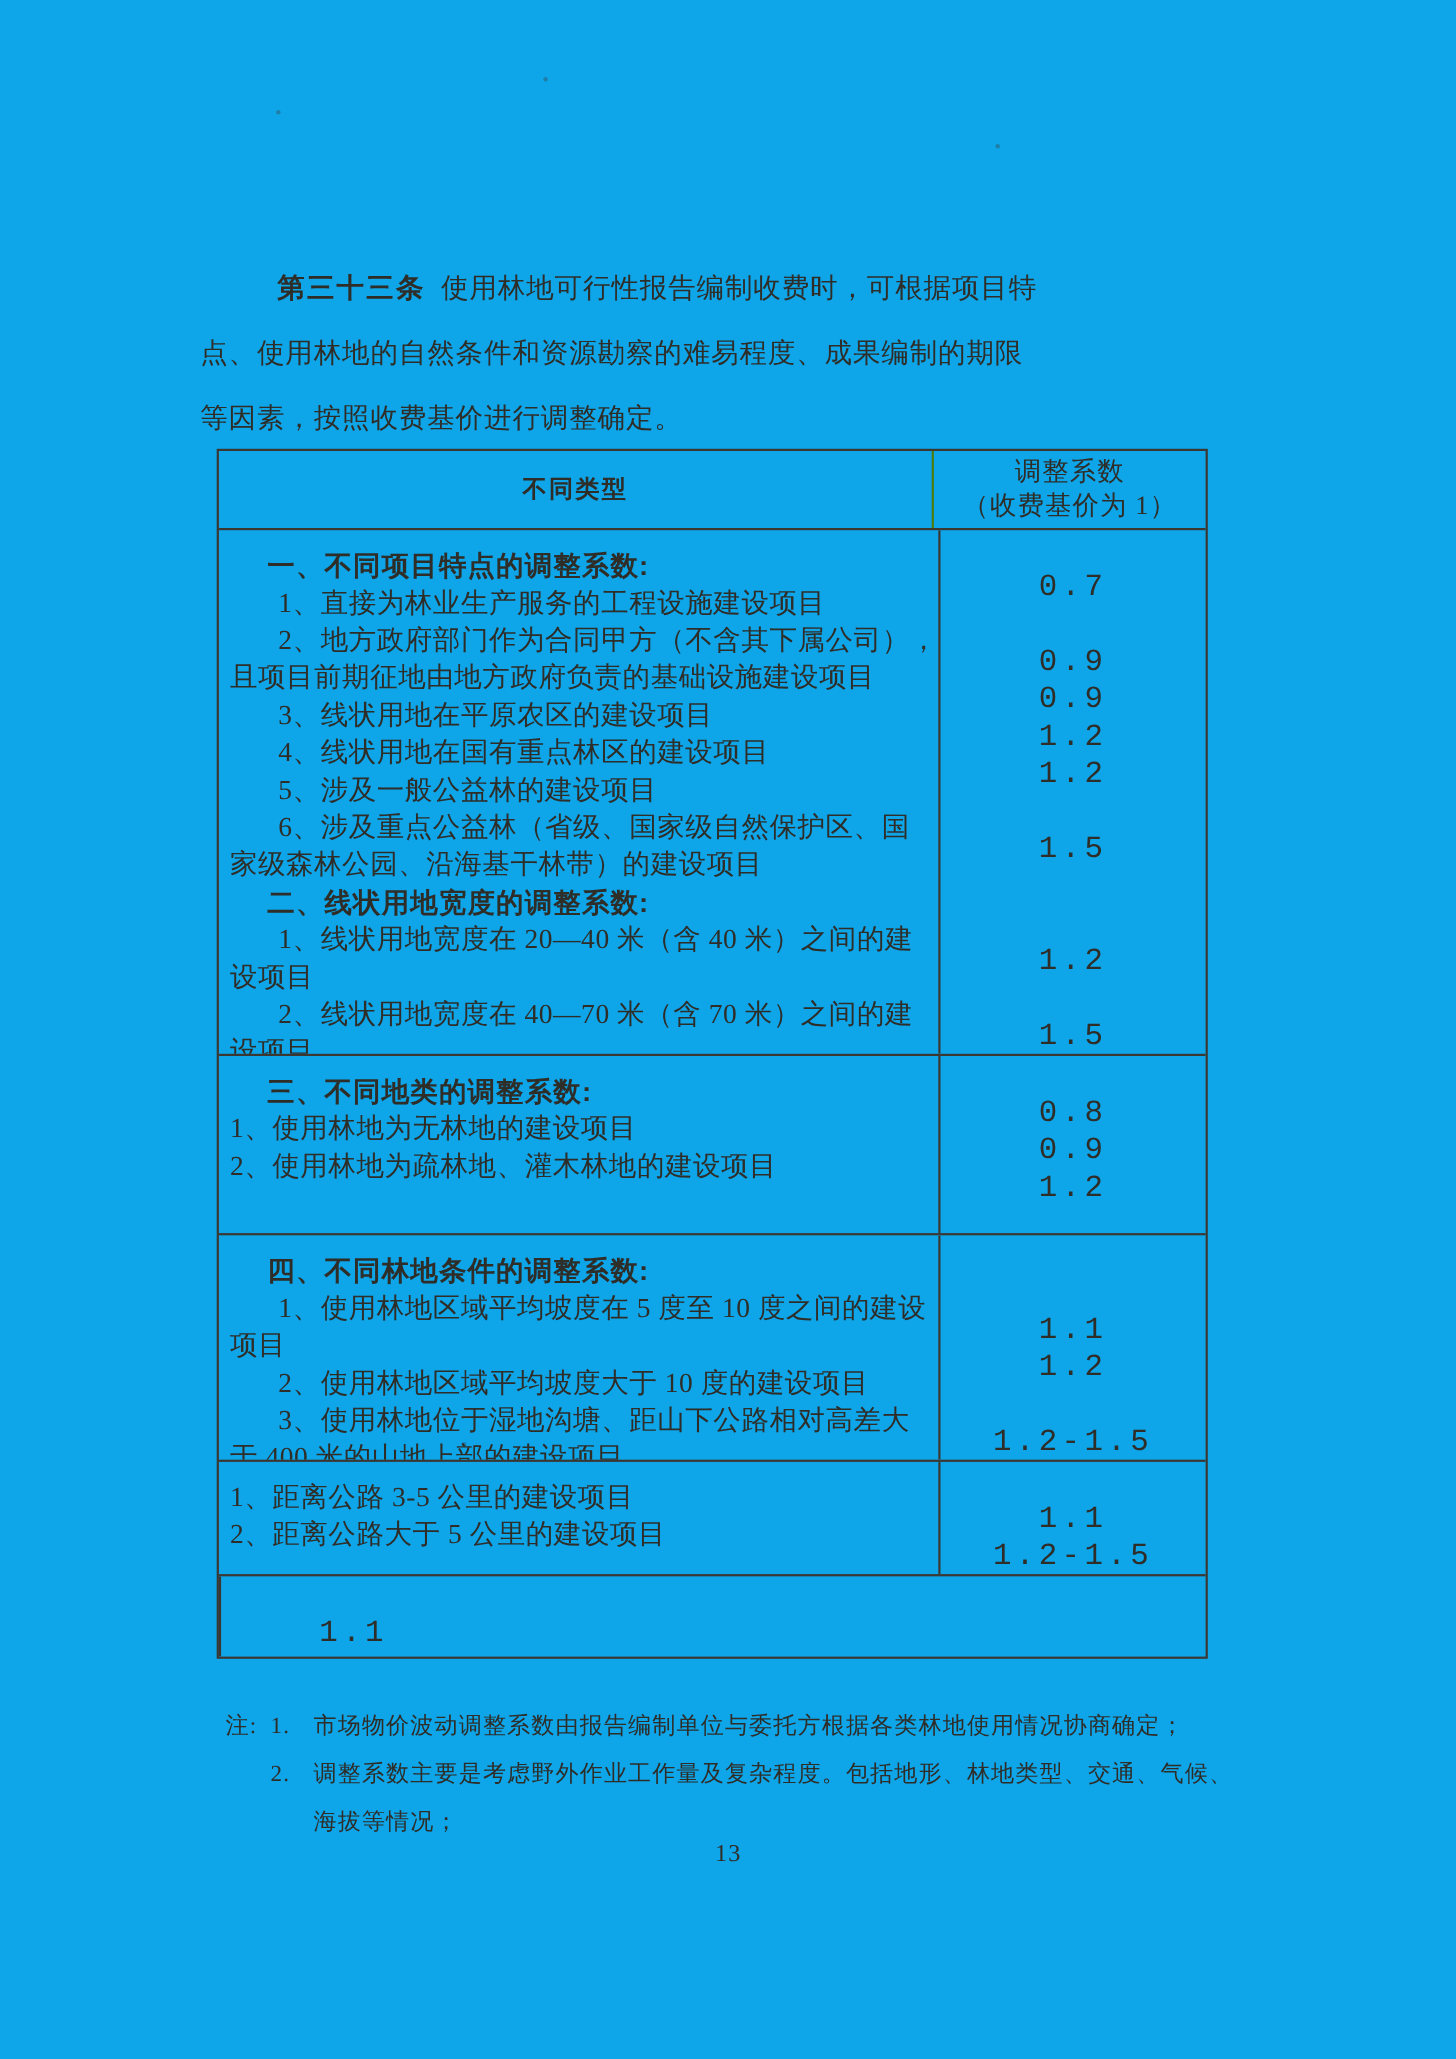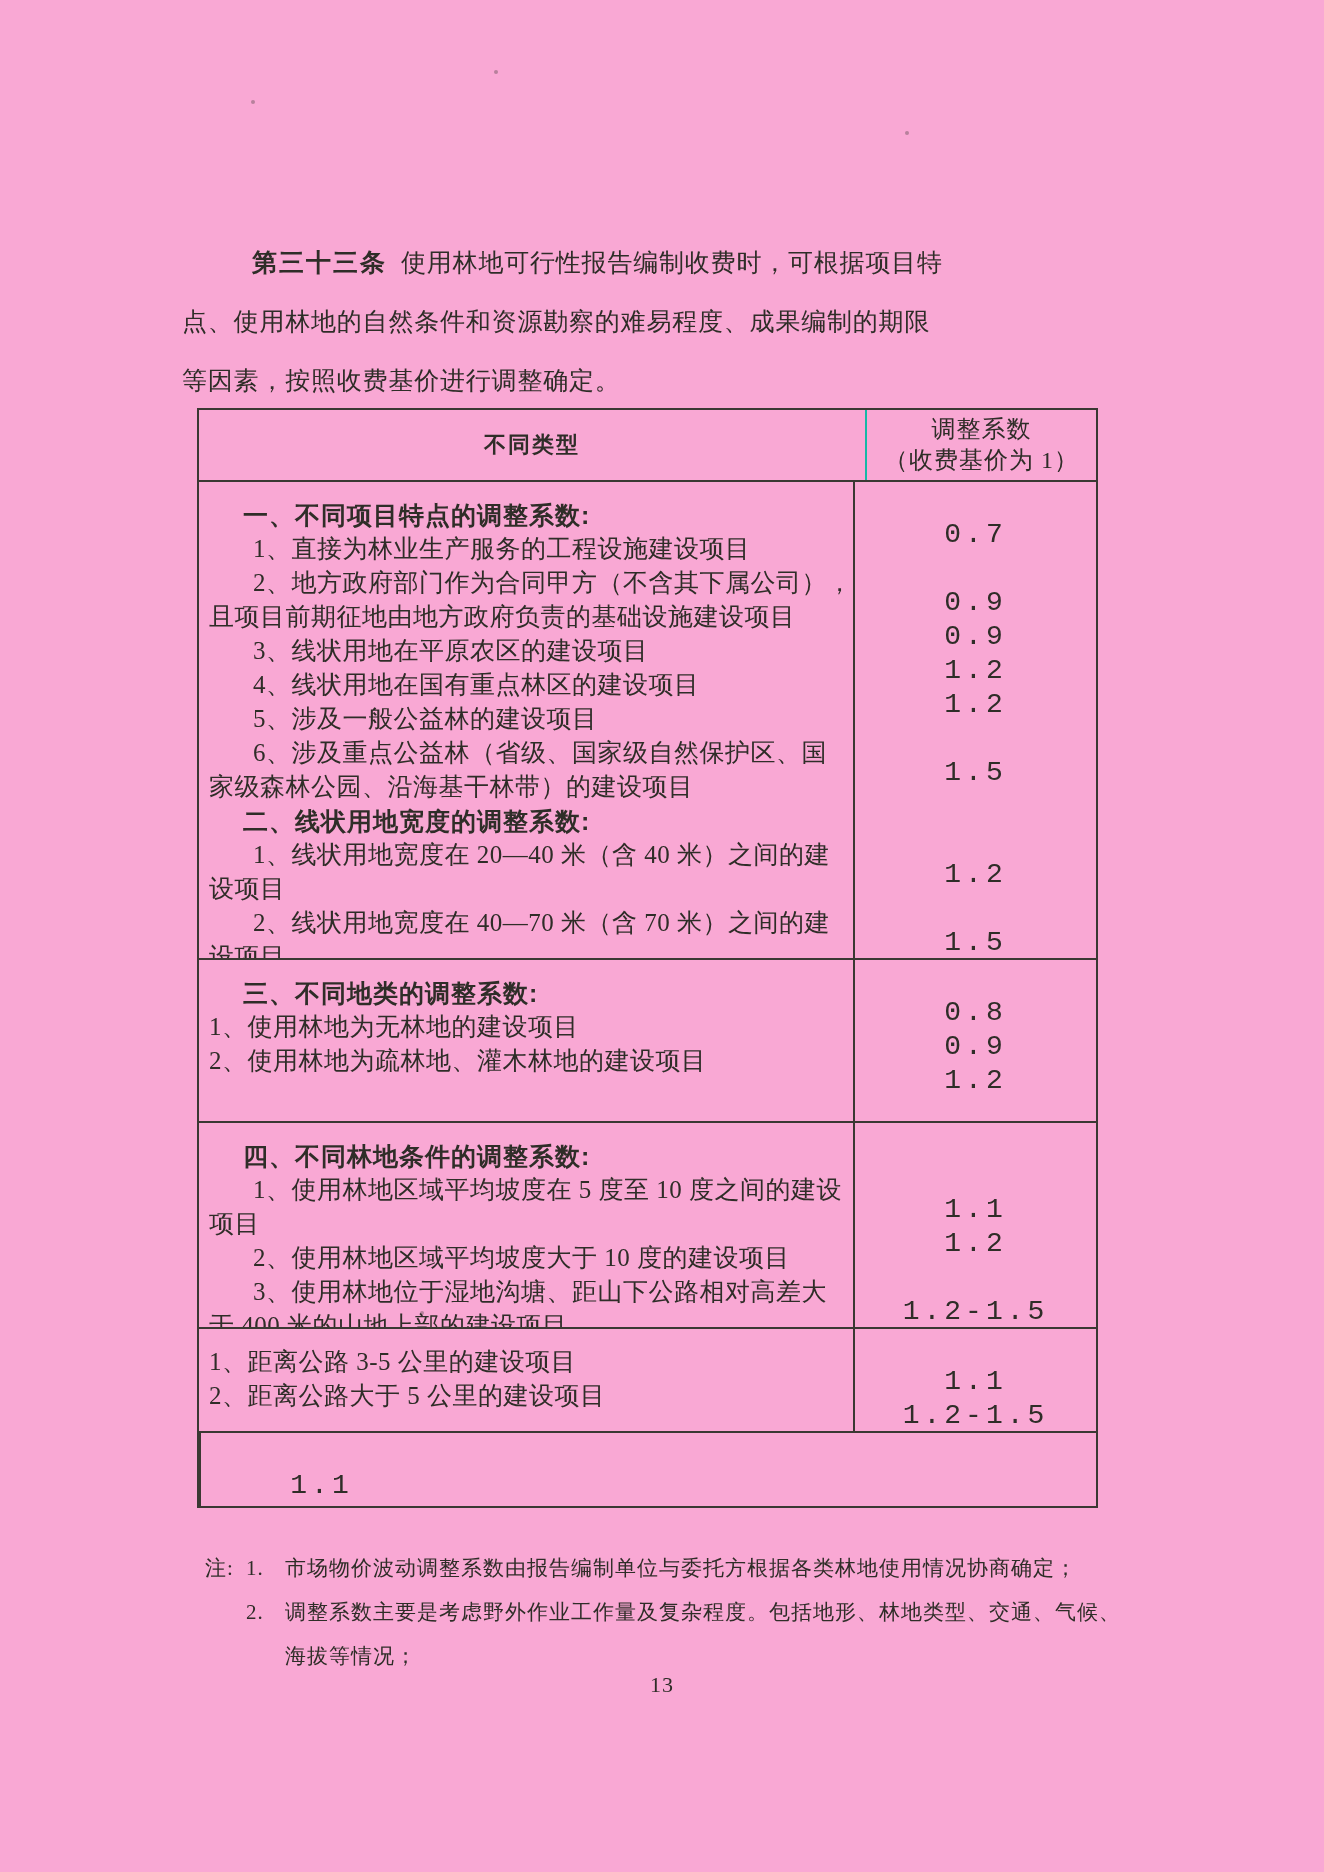--- a/index.html
+++ b/index.html
@@ -1,20 +1,20 @@
 <!DOCTYPE html>
 <html><head>
 <meta charset="utf-8">
 <style>
   html,body{margin:0;padding:0;background:#e8e8e6;}
   .page{
     position:relative;
     width:1324px;height:1872px;
     margin:0 auto;
-    background:#f9a8d4;
+    background:#0ea5e9;
     color:#2f2d28;
     font-family:"Liberation Serif","DejaVu Serif",serif;
     overflow:hidden;
   }
   .speck{position:absolute;width:4px;height:4px;border-radius:50%;background:rgba(60,58,52,.35);}
 
   
   .para{
     position:absolute;left:182px;top:233px;width:748px;
     font-size:25px;letter-spacing:0.8px;line-height:59px;
@@ -36,21 +36,21 @@
     display:flex;flex-direction:column;
     font-size:25px;letter-spacing:0.5px;
     white-space:nowrap;
   }
   .thead{display:flex;height:72px;box-sizing:border-box;border-bottom:2px solid #3b3833;flex:none;}
   .th-left{
     flex:1;display:flex;align-items:center;justify-content:center;
     font-size:22px;letter-spacing:2px;font-weight:bold;
   }
   .th-right{
-    width:231px;box-sizing:border-box;border-left:2px solid #14b8a6;
+    width:249px;box-sizing:border-box;border-left:2px solid #4d7c0f;
     display:flex;flex-direction:column;align-items:center;justify-content:center;
     font-size:24px;line-height:31px;letter-spacing:1px;font-family:Liberation Serif, serif;
   }
   .tblock{display:flex;box-sizing:border-box;flex:none;overflow:hidden;}
   .tblock.sep{border-top:2px solid #3b3833;}
   .tcell-l{flex:1;box-sizing:border-box;padding:16px 4px 0 10px;overflow:hidden;}
   .tcell-r{
     width:243px;box-sizing:border-box;border-left:2px solid #3b3833;
     padding-top:2px;overflow:hidden;
   }

